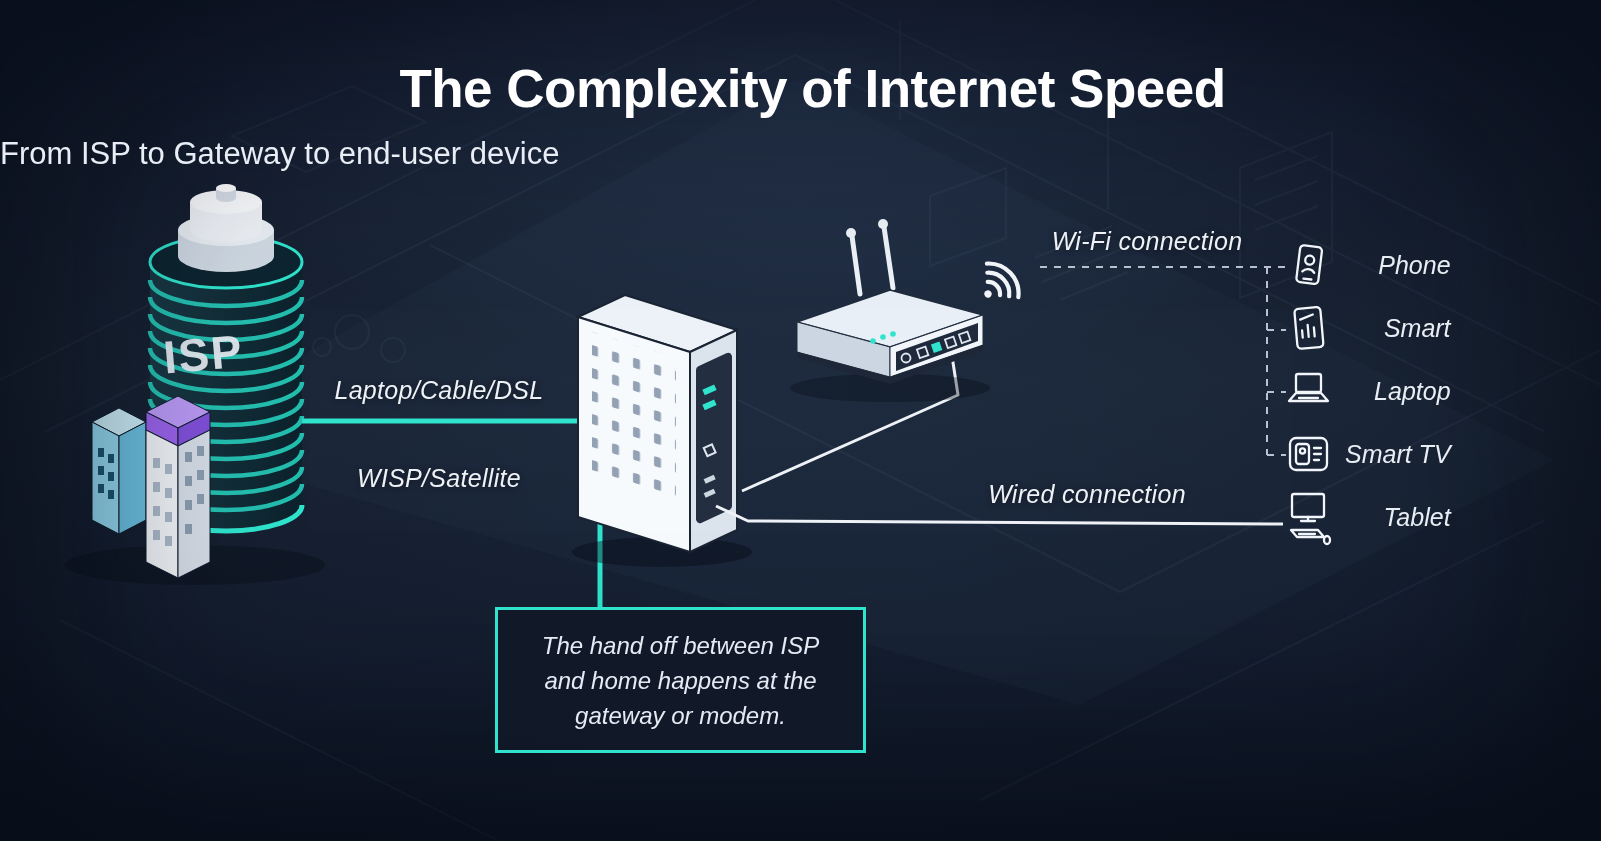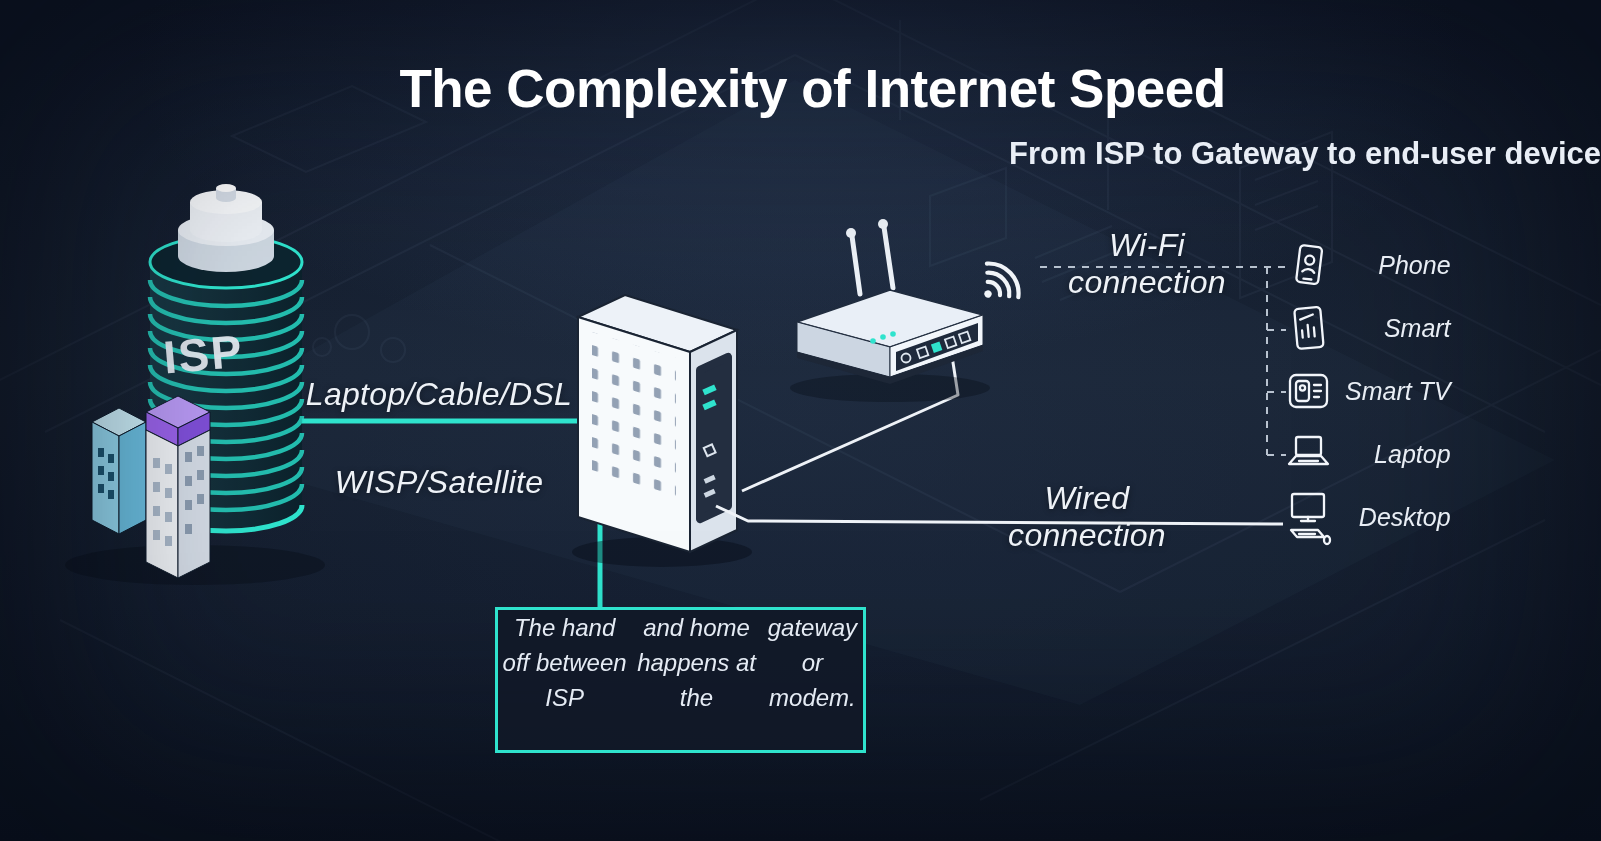--- a/index.html
+++ b/index.html
@@ -15,40 +15,40 @@
   .canvas::after {
     content:""; position:absolute; inset:0; pointer-events:none;
     box-shadow: inset 0 0 200px 70px rgba(4,8,16,0.55);
   }
   .scene { position:absolute; left:0; top:0; width:1601px; height:841px; }
   .title {
     position:absolute; top:58px; left:12px; width:100%; text-align:center;
     font-size:53px; font-weight:700; color:#ffffff; letter-spacing:-0.5px;
   }
   .subtitle {
-    position:absolute; top:136px; left:0; width:100%; text-align:right;
-    font-size:31px; font-weight:700; color:#e9eef6;
+    position:absolute; top:136px; left:0; width:100%; text-align:left;
+    font-size:31px; font-weight:400; color:#e9eef6;
   }
   .conn-label {
-    position:absolute; font-style:italic; font-size:32px; color:#eef2f7;
+    position:absolute; font-style:italic; font-size:25px; color:#eef2f7;
     text-align:center; letter-spacing:0.3px; text-shadow:0 1px 6px rgba(0,0,0,0.45);
   }
   .lbl-fiber { left:300px; top:376px; width:278px; }
   .lbl-wisp  { left:300px; top:428px; width:278px;margin-top:36px; }
   .lbl-wifi  { left:1028px; top:227px; width:238px; }
   .lbl-wired { left:968px;  top:480px; width:238px; }
   .devices { position:absolute; left:1284px; top:234px; }
   .device-row { display:flex; align-items:center; height:63px; gap:13px;justify-content:space-between; }
   .device-icon { width:48px; height:56px; flex:0 0 48px; display:block; }
   .device-icon svg { display:block; width:48px; height:56px; }
   .device-label { font-style:italic; font-size:25px; color:#e9eef5; white-space:nowrap; }
   .callout {
     position:absolute; left:495px; top:607px; width:371px; height:146px;
     border:3px solid #2fe3cd; background:rgba(17,25,40,0.93);
-    display:flex; justify-content:center; text-align:center;
+    display:flex; flex-direction:column; justify-content:center; text-align:center;
     font-style:italic; font-size:24px; color:#e5ebf4; line-height:35px; z-index:3;
   }
   .overlay { z-index:2; }
 </style>
 </head>
 <body>
 
 <div class="canvas">
 
   <svg class="scene" viewBox="0 0 1601 841" xmlns="http://www.w3.org/2000/svg">
@@ -247,52 +247,52 @@
             <path d="M17 18 l13 -4"></path>
           </g>
         </svg>
       </span>
       <span class="device-label">Smart</span>
     </div>
 
     <div class="device-row">
       <span class="device-icon">
         <svg viewBox="0 0 48 56" fill="none" stroke="#f2f5fa" stroke-width="2.3" stroke-linecap="round" stroke-linejoin="round">
+          <rect x="12" y="10" width="25" height="18" rx="2"></rect>
+          <path d="M5 37 L12 29 H37 L44 37 Z"></path>
+          <path d="M15 34 h19"></path>
+        </svg>
+      </span>
+      <span class="device-label">Laptop</span>
+    </div>
+
+    <div class="device-row">
+      <span class="device-icon">
+        <svg viewBox="0 0 48 56" fill="none" stroke="#f2f5fa" stroke-width="2.3" stroke-linecap="round" stroke-linejoin="round">
           <rect x="6" y="11" width="37" height="32" rx="6"></rect>
           <rect x="12" y="17" width="13" height="20" rx="3"></rect>
           <circle cx="18.5" cy="24" r="2.6"></circle>
           <path d="M30 21 h7 M30 27 h7 M30 33 h5"></path>
         </svg>
       </span>
       <span class="device-label">Smart TV</span>
-    </div>
-
-    <div class="device-row">
-      <span class="device-icon">
-        <svg viewBox="0 0 48 56" fill="none" stroke="#f2f5fa" stroke-width="2.3" stroke-linecap="round" stroke-linejoin="round">
-          <rect x="12" y="10" width="25" height="18" rx="2"></rect>
-          <path d="M5 37 L12 29 H37 L44 37 Z"></path>
-          <path d="M15 34 h19"></path>
-        </svg>
-      </span>
-      <span class="device-label">Laptop</span>
     </div>
 
     <div class="device-row">
       <span class="device-icon">
         <svg viewBox="0 0 48 56" fill="none" stroke="#f2f5fa" stroke-width="2.3" stroke-linecap="round" stroke-linejoin="round">
           <rect x="8" y="4" width="32" height="23" rx="2"></rect>
           <path d="M24 27 v4"></path>
           <path d="M17 31 h14"></path>
           <path d="M7 40 h27 l6 7 H13 Z"></path>
           <path d="M15 44 h16"></path>
           <ellipse cx="43" cy="50" rx="3" ry="4"></ellipse>
         </svg>
       </span>
-      <span class="device-label">Desktop</span>
+      <span class="device-label">Tablet</span>
     </div>
 
   </div>
 
   <div class="callout">
     <div>The hand off between ISP</div>
     <div>and home happens at the</div>
     <div>gateway or modem.</div>
   </div>
 

